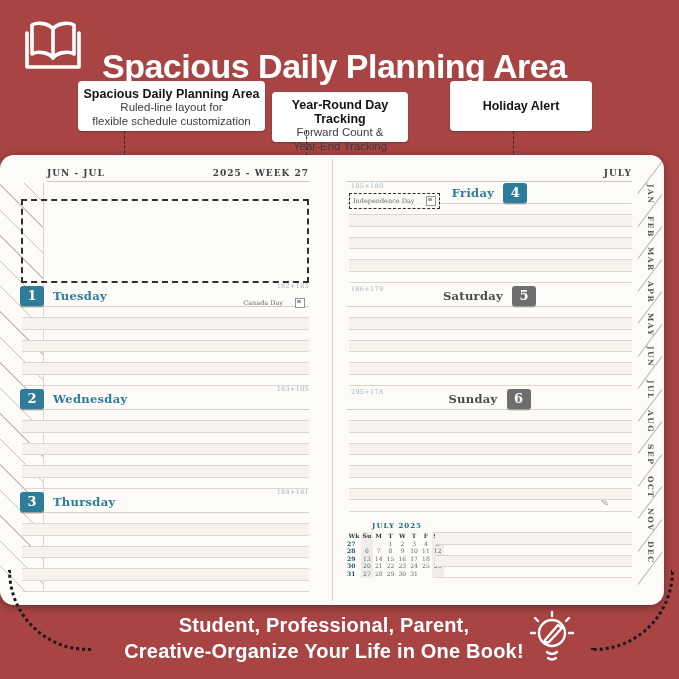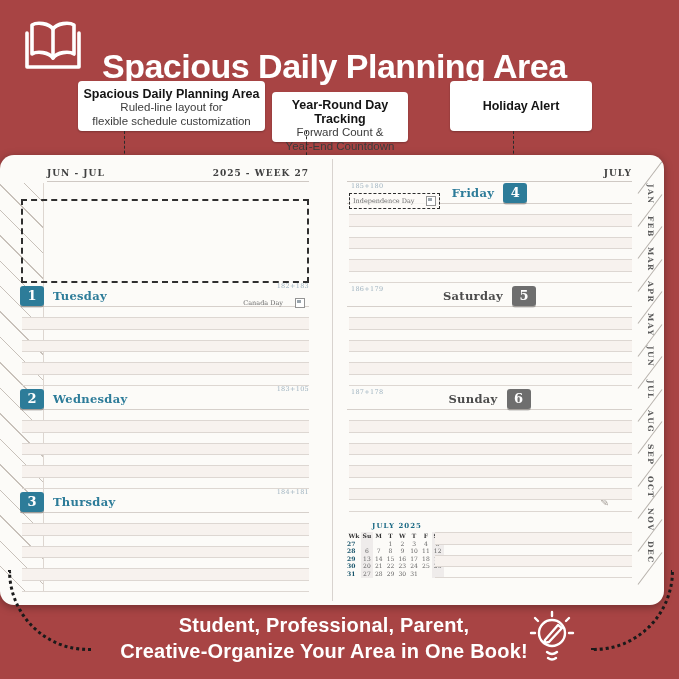--- a/index.html
+++ b/index.html
@@ -115,21 +115,21 @@
   <h1 class="page-title">Spacious Daily Planning Area</h1>
 
   <div class="callout c1">
     <div class="c-title">Spacious Daily Planning Area</div>
     <div class="c-line">Ruled-line layout for</div>
     <div class="c-line">flexible schedule customization</div>
   </div>
   <div class="callout c2">
     <div class="c-title">Year-Round Day Tracking</div>
     <div class="c-line">Forward Count &amp;</div>
-    <div class="c-line">Year-End Countdown</div>
+    <div class="c-line">Year-End Tracking</div>
   </div>
   <div class="callout c3">
     <div class="c-title">Holiday Alert</div>
   </div>
 
   <div class="lead" style="left:124px;top:131px;height:52px;"></div>
   <div class="dot" style="left:121px;top:184px;"></div>
   <div class="lead" style="left:306px;top:131px;height:35px;"></div>
   <div class="dot" style="left:303px;top:166px;"></div>
   <div class="lead" style="left:513px;top:131px;height:57px;"></div>
@@ -345,21 +345,21 @@
           <div class="rule-row"></div>
           <div class="rule-row tint"></div>
           <div class="rule-row"></div>
           <div class="rule-row tint"></div>
           <div class="rule-row"></div>
           <div class="rule-row tint"></div>
           <div class="rule-row"></div>
         </div>
       </div>
       <div class="day-sec right-sec weekend" style="top: 233px;">
-        <div class="count">187+178</div>
+        <div class="count">295+178</div>
         <div class="day-head">
           <span class="dayname">Sunday</span>
           <span class="daynum">6</span>
         </div>
         <div class="rules">
           <div class="rule-row"></div>
           <div class="rule-row tint"></div>
           <div class="rule-row"></div>
           <div class="rule-row tint"></div>
           <div class="rule-row"></div>
@@ -369,21 +369,21 @@
           <div class="rule-row"></div>
         </div>
       </div>
     </div>
 
   <div class="arc arc-l"></div>
   <div class="arc arc-r"></div>
 
   <div class="f-text">
     <div>Student, Professional, Parent,</div>
-    <div>Creative-Organize Your Area in One Book!</div>
+    <div>Creative-Organize Your Life in One Book!</div>
   </div>
   <span class="f-icon">
     <svg viewBox="0 0 54 58" width="54" height="58">
       <g stroke="#ffffff" fill="none" stroke-width="2.4" stroke-linecap="round" stroke-linejoin="round">
         <circle cx="27" cy="24" r="13"></circle>
         <line x1="27" y1="3" x2="27" y2="7"></line>
         <line x1="10" y1="9" x2="13" y2="12"></line>
         <line x1="44" y1="9" x2="41" y2="12"></line>
         <line x1="6" y1="24" x2="10" y2="24"></line>
         <line x1="44" y1="24" x2="48" y2="24"></line>

